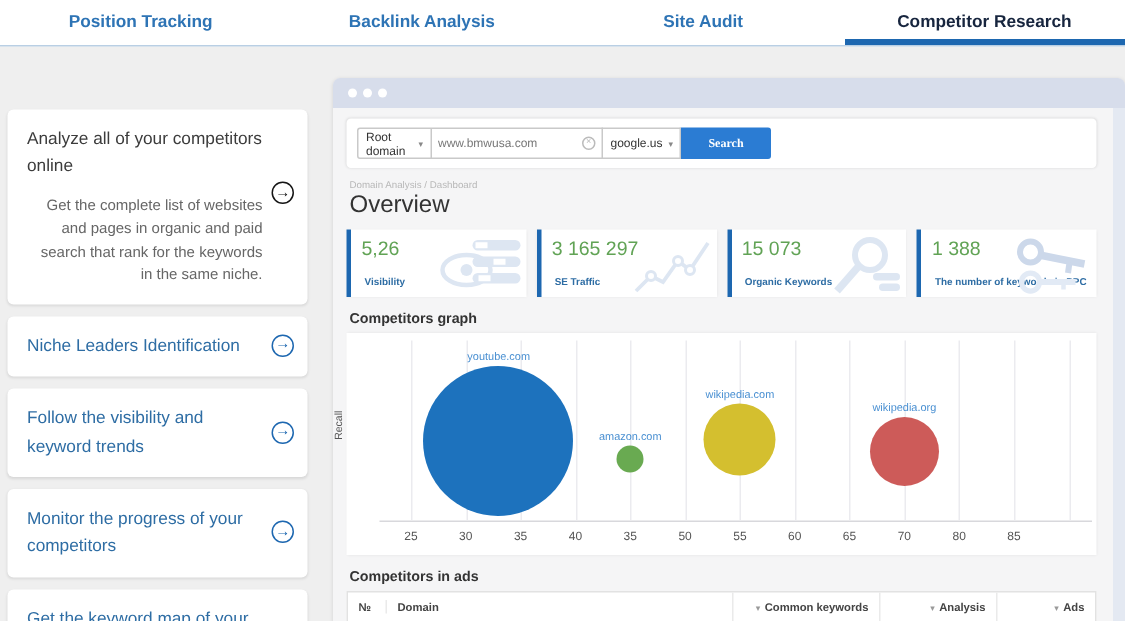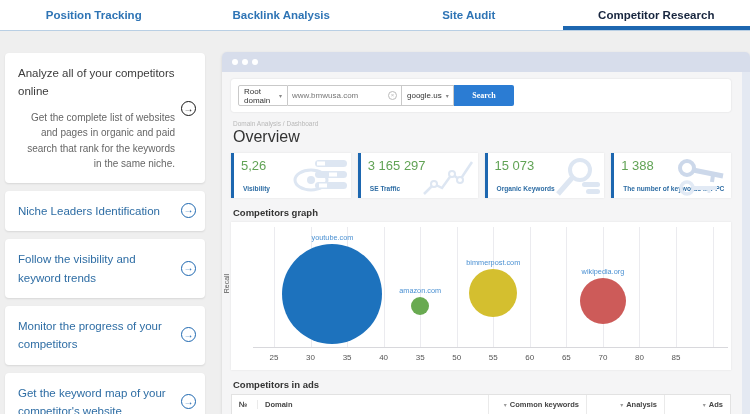--- a/index.html
+++ b/index.html
@@ -7,21 +7,21 @@
   body { font-family:"Liberation Sans", sans-serif; background:#efefef; position:relative; }
 
   
   .tabsbar { height:31px; background:#fff; display:flex; border-bottom:1px solid #b9cfe4; }
   .tab { flex:1; display:flex; align-items:center; justify-content:center;
          font-size:11.5px; font-weight:bold; color:#2e74b5; cursor:pointer; }
   .tab.active { color:#17253e; box-shadow:inset 0 -4px 0 #1d67b0; }
 
   
   .content { position:absolute; top:31px; left:0; right:0; bottom:0; display:flex; }
-  .sidebar { width:200px; margin-left:5px; padding-top:22px; }
+  .sidebar { width:200px; margin-left:5px; padding-top:22px;margin-top:20px; }
   .scard { background:#fff; border-radius:4px; box-shadow:0 1px 2px rgba(0,0,0,.10);
            margin-bottom:8px; padding:11px 30px 11px 13px; position:relative; }
   .scard .stitle { font-size:11.5px; line-height:1.6; color:#2e6da4; }
   .scard.first .stitle { color:#3c3c3c; }
   .scard .sdesc { font-size:10px; line-height:1.55; color:#666; margin-top:9px;text-align:right; }
   .arrow-circle { position:absolute; right:9px; top:50%; margin-top:-8px;
                   width:15px; height:15px; border:1.6px solid #1d67b0; border-radius:50%;
                   color:#1d67b0; display:flex; align-items:center; justify-content:center; }
   .arrow-circle::before { content:"\2192"; font-size:10px; font-weight:bold; line-height:1; }
   .scard.first .arrow-circle { border-color:#151515; color:#151515; top:56px; }
@@ -217,21 +217,21 @@
             <div class="gline" style="left: 313.364px;"></div>
             <div class="gline" style="left: 349.909px;"></div>
             <div class="gline" style="left: 386.455px;"></div>
             <div class="gline" style="left: 423px;"></div>
             <div class="gline" style="left: 459.545px;"></div>
             <div class="bubble" style="left: 29.4727px; top: 17.2px; width: 100px; height: 100px; background: rgb(29, 114, 189);"></div>
             <div class="blabel" style="left: 79.4727px; top: 6.2px;">youtube.com</div>
             <div class="bubble" style="left: 158.182px; top: 70.2px; width: 18px; height: 18px; background: rgb(105, 170, 81);"></div>
             <div class="blabel" style="left: 167.182px; top: 59.2px;">amazon.com</div>
             <div class="bubble" style="left: 216.273px; top: 42px; width: 48px; height: 48px; background: rgb(212, 191, 47);"></div>
-            <div class="blabel" style="left: 240.273px; top: 31px;">bimmerpost.com</div>
+            <div class="blabel" style="left: 240.273px; top: 31px;">wikipedia.com</div>
             <div class="bubble" style="left: 326.909px; top: 51.4px; width: 46px; height: 46px; background: rgb(205, 91, 89);"></div>
             <div class="blabel" style="left: 349.909px; top: 40.4px;">wikipedia.org</div>
           </div>
         <div class="xticks">
             <span class="xtick" style="left: 21px;">25</span>
             <span class="xtick" style="left: 57.5455px;">30</span>
             <span class="xtick" style="left: 94.0909px;">35</span>
             <span class="xtick" style="left: 130.636px;">40</span>
             <span class="xtick" style="left: 167.182px;">35</span>
             <span class="xtick" style="left: 203.727px;">50</span>

